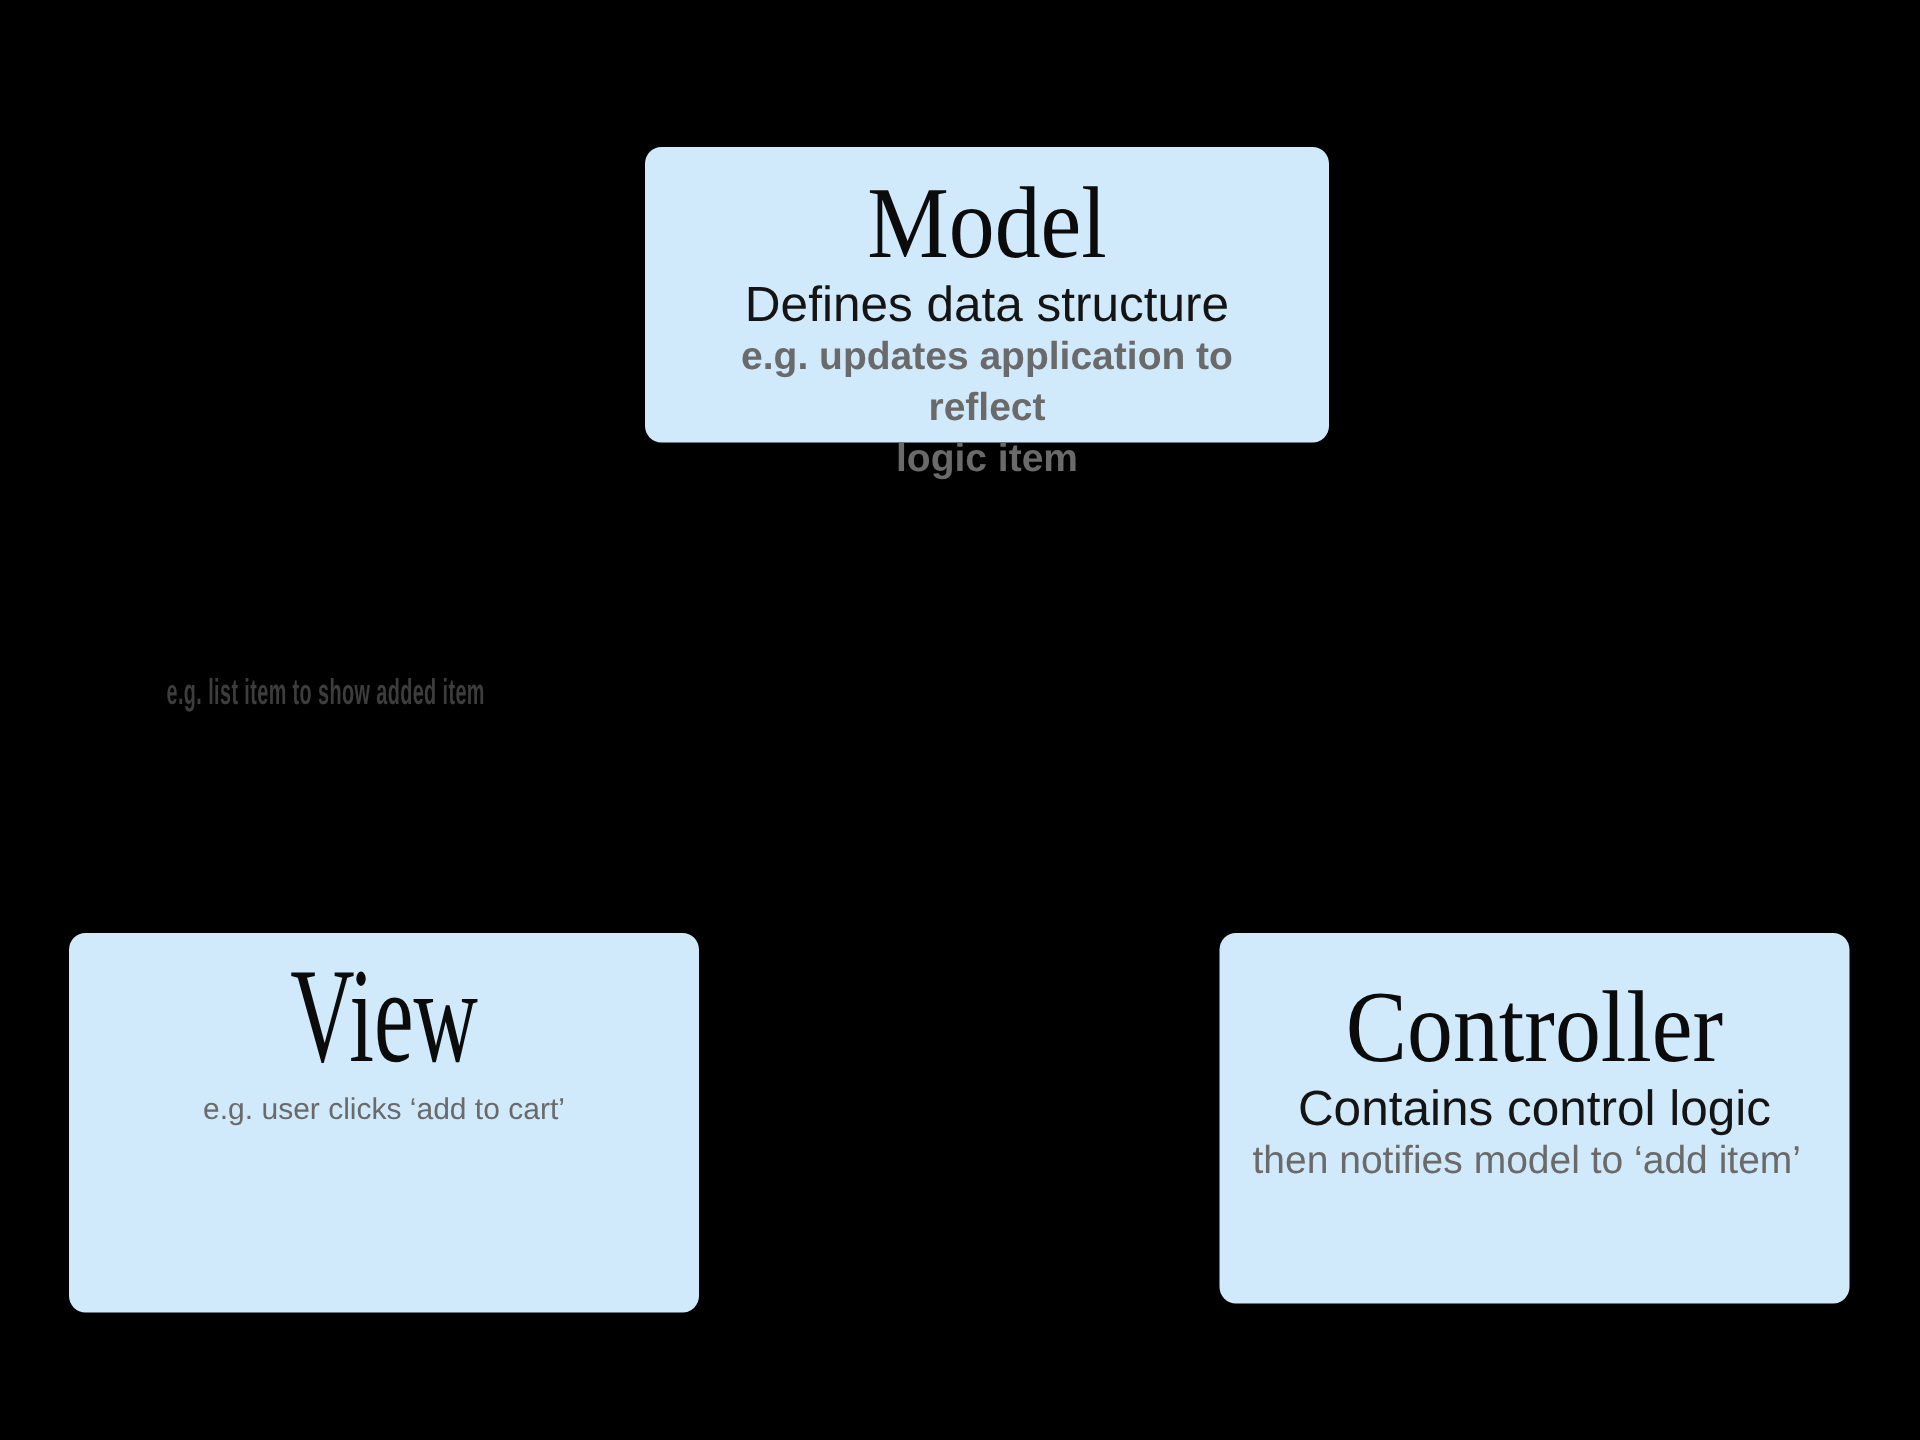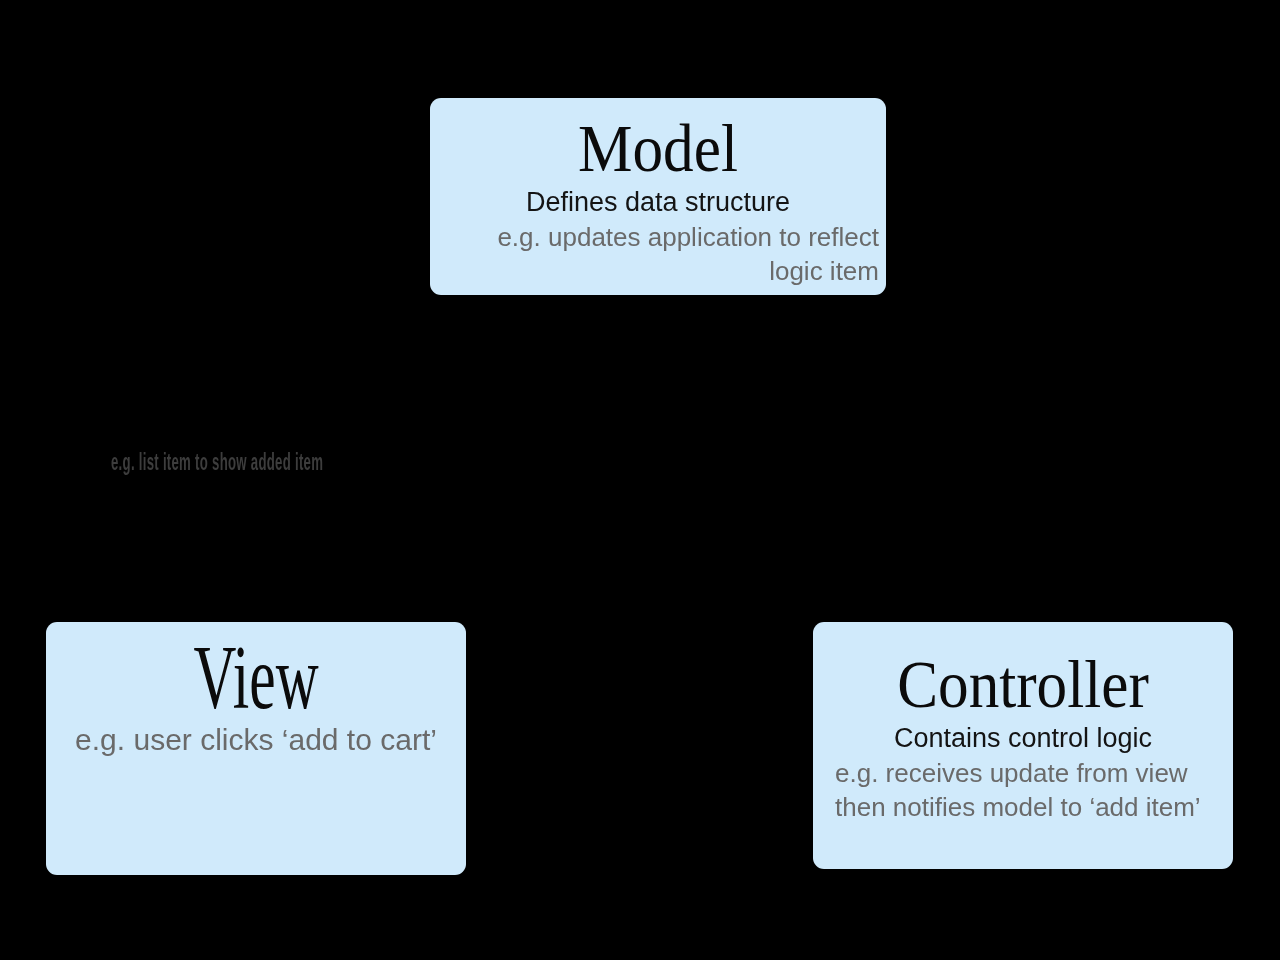--- a/index.html
+++ b/index.html
@@ -39,33 +39,33 @@
   .squeeze-90 { transform: scaleX(0.90); transform-origin: 50% 100%; }
   .squeeze-66 { transform: scaleX(0.66); transform-origin: 50% 100%; }
 
   #model-box .node-title      { font-size: 68px; line-height: 76px; margin-top: 12px; }
   #view-box .node-title       { font-size: 90px; line-height: 84px; margin-top: 14px; }
   #controller-box .node-title { font-size: 68px; line-height: 76px; margin-top: 24px; }
 
   .node-subtitle {
     color: var(--subtitle);
     text-align: center;
-    font-size: 27px;
+    font-size: 33px;
     line-height: 29px;
     margin-top: 2px;
     white-space: nowrap;
   }
   .node-example {
     color: var(--example);
     font-size: 26px;
     line-height: 34px;
     margin-top: 3px;
   }
-  #model-box .node-example      { text-align: right;   padding: 0 7px; }
-  #view-box .node-example       { text-align: center; font-size: 30px; }
+  #model-box .node-example      { text-align: center;   padding: 0 24px; font-weight: bold; }
+  #view-box .node-example       { text-align: center; font-size: 20px; }
   #controller-box .node-example { text-align: left;   padding: 0 22px; }
 
   .edge-label {
     position: absolute;
     left: 111px;
     top: 448px;
     color: var(--edgelabel);
     font-size: 24px;
     font-weight: 700;
     white-space: nowrap;
@@ -94,18 +94,17 @@
     <div class="node-title squeeze-66">View</div>
     <div class="node-example">
       <div>e.g. user clicks ‘add to cart’</div>
     </div>
   </div>
 
   <div class="node" id="controller-box">
     <div class="node-title squeeze-90">Controller</div>
     <div class="node-subtitle">Contains control logic</div>
     <div class="node-example">
-      <div>e.g. receives update from view</div>
       <div>then notifies model to ‘add item’</div>
     </div>
   </div>
 
 </div>
 
 </body></html>

